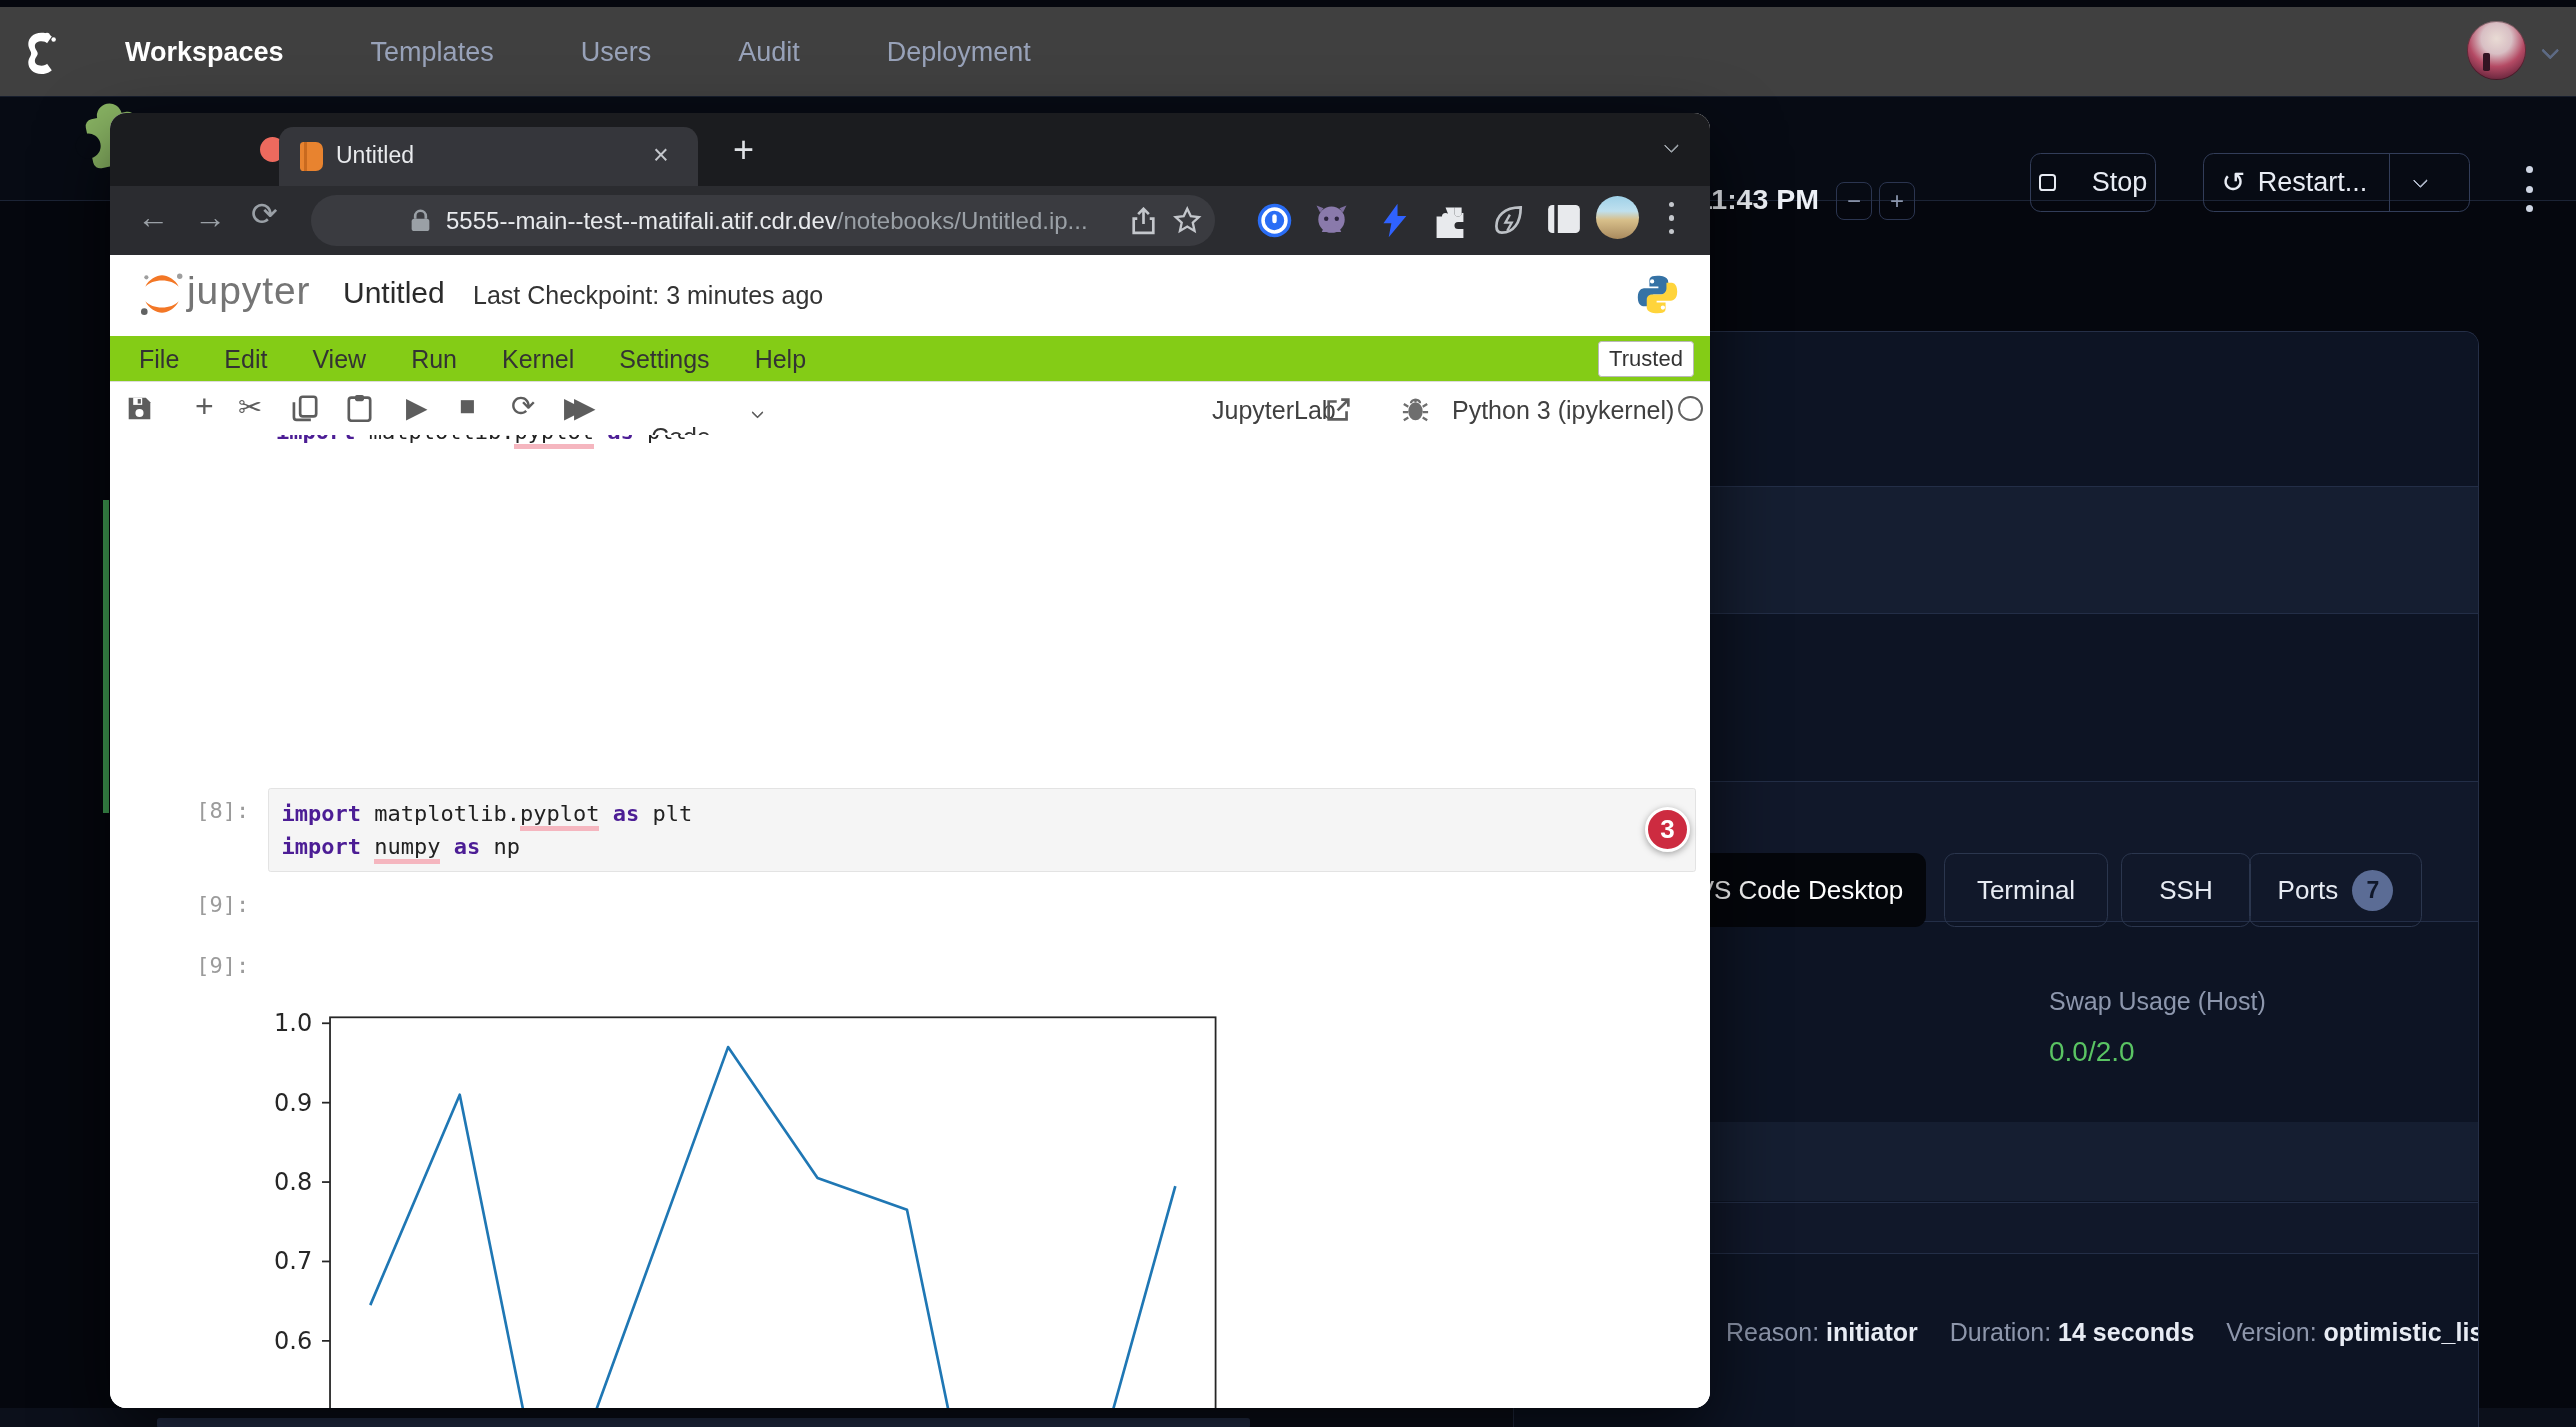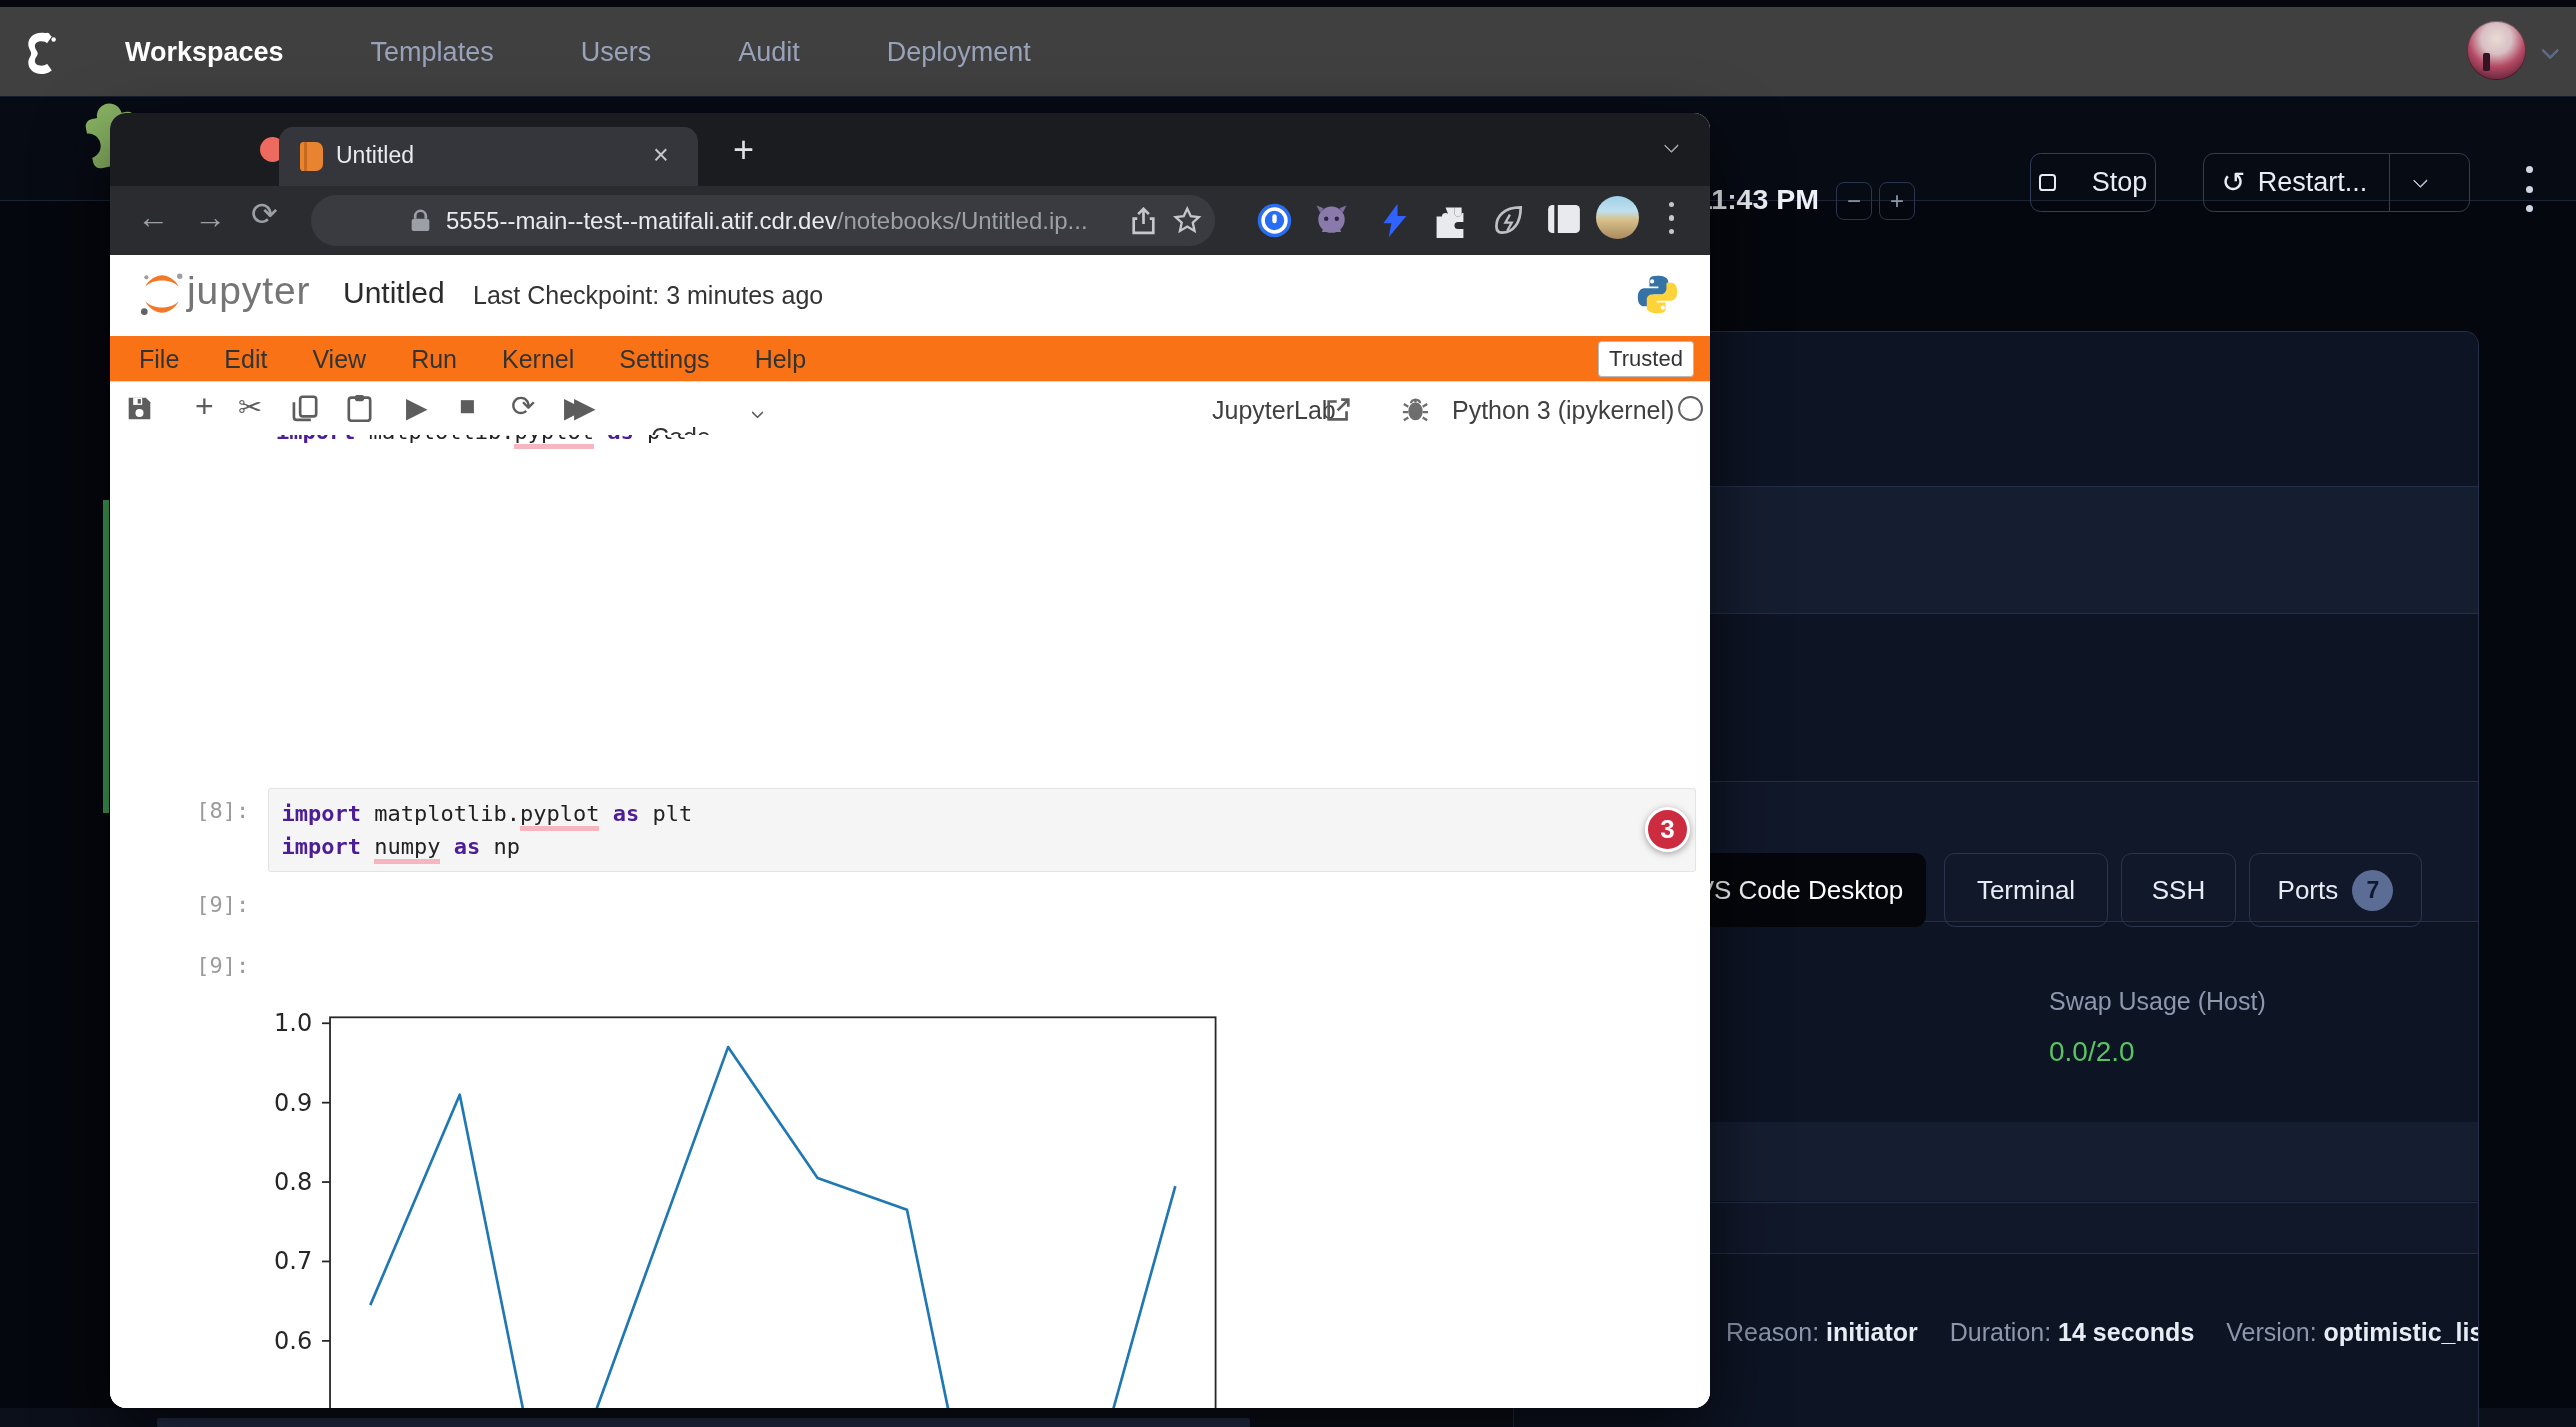--- a/index.html
+++ b/index.html
@@ -70,21 +70,21 @@
   .url .path { color:#9aa0a6; }
   .ext { position:absolute; top:16px; }
   .chrome-avatar { position:absolute; left:1486px; top:83px; width:43px; height:43px; border-radius:50%; background:linear-gradient(180deg,#9fd1e8 0%,#bfe0ee 35%,#d8c08b 55%,#a98a5e 100%); }
   .ckebab { position:absolute; left:1559px; top:89px; } .ckebab i{display:block;width:5.3px;height:5.3px;border-radius:50%;background:#c4c7cc;margin-bottom:8px;}
 
   
   .jhead { position:absolute; left:0; top:142px; width:1600px; height:82px; background:#fff; border-bottom:0.9px solid #dcdcdc; }
   .jbrand { position:absolute; left:77px; top:14.2px; font-size:39px; color:#757575; letter-spacing:0.9px; }
   .jtitle { position:absolute; left:233px; top:21.4px; font-size:30px; color:#2b2b2b; }
   .jcheckpoint { position:absolute; left:363px; top:26px; font-size:25px; color:#333; }
-  .jmenu { position:absolute; left:0; top:223px; width:1600px; height:46px; background:#f97316; border-bottom:0.9px solid #dcdcdc; }
+  .jmenu { position:absolute; left:0; top:223px; width:1600px; height:46px; background:#84cc16; border-bottom:0.9px solid #dcdcdc; }
   .jmenu-items { position:absolute; left:29px; top:0; height:46px; display:flex; align-items:center; gap:45px; }
   .jmenu-item { font-size:25px; color:#333; cursor:pointer; }
   .trusted { position:absolute; left:1488px; top:5.3px; width:96px; height:36px; border:0.9px solid #b9b9b9; border-radius:3.6px; font-size:22px; color:#333; display:flex; align-items:center; justify-content:center; background:#fff; }
   .jtoolbar { position:absolute; left:0; top:270px; width:1600px; height:53px; background:#fff; border-bottom:0.9px solid #d7d7d7; }
   .jt-ic { position:absolute; top:9px; color:#5d5d5d; font-size:27px; }
   .jt-label { position:absolute; top:12.5px; font-size:25px; color:#333; }
   .jt-right { color:#404040; }
   .kernel-circle { position:absolute; left:1568px; top:13.4px; width:25px; height:25px; border:2.7px solid #616161; border-radius:50%; }
 
   
@@ -157,21 +157,21 @@
     <div class="sec-line" style="top:921px;"></div>
     <div class="sec dark" style="top:922px;height:174px;"></div>
 
     <div id="apps">
         <div class="app-btn active" style="left: 160px; width: 252px;">
           <span>VS Code Desktop</span>
         </div>
         <div class="app-btn" style="left: 430px; width: 164px;">
           <span>Terminal</span>
         </div>
-        <div class="app-btn" style="left: 607px; width: 115px;">
+        <div class="app-btn" style="left: 607px; width: 130px;">
           <span>SSH</span>
         </div>
         <div class="app-btn" style="left: 735px; width: 173px;">
           <span>Ports</span>
           <span class="ports-badge">7</span>
         </div>
       </div>
 
     <div class="stat" style="left:523px;margin-left:12px;">
       <div class="lb">Swap Usage (Host)</div>

